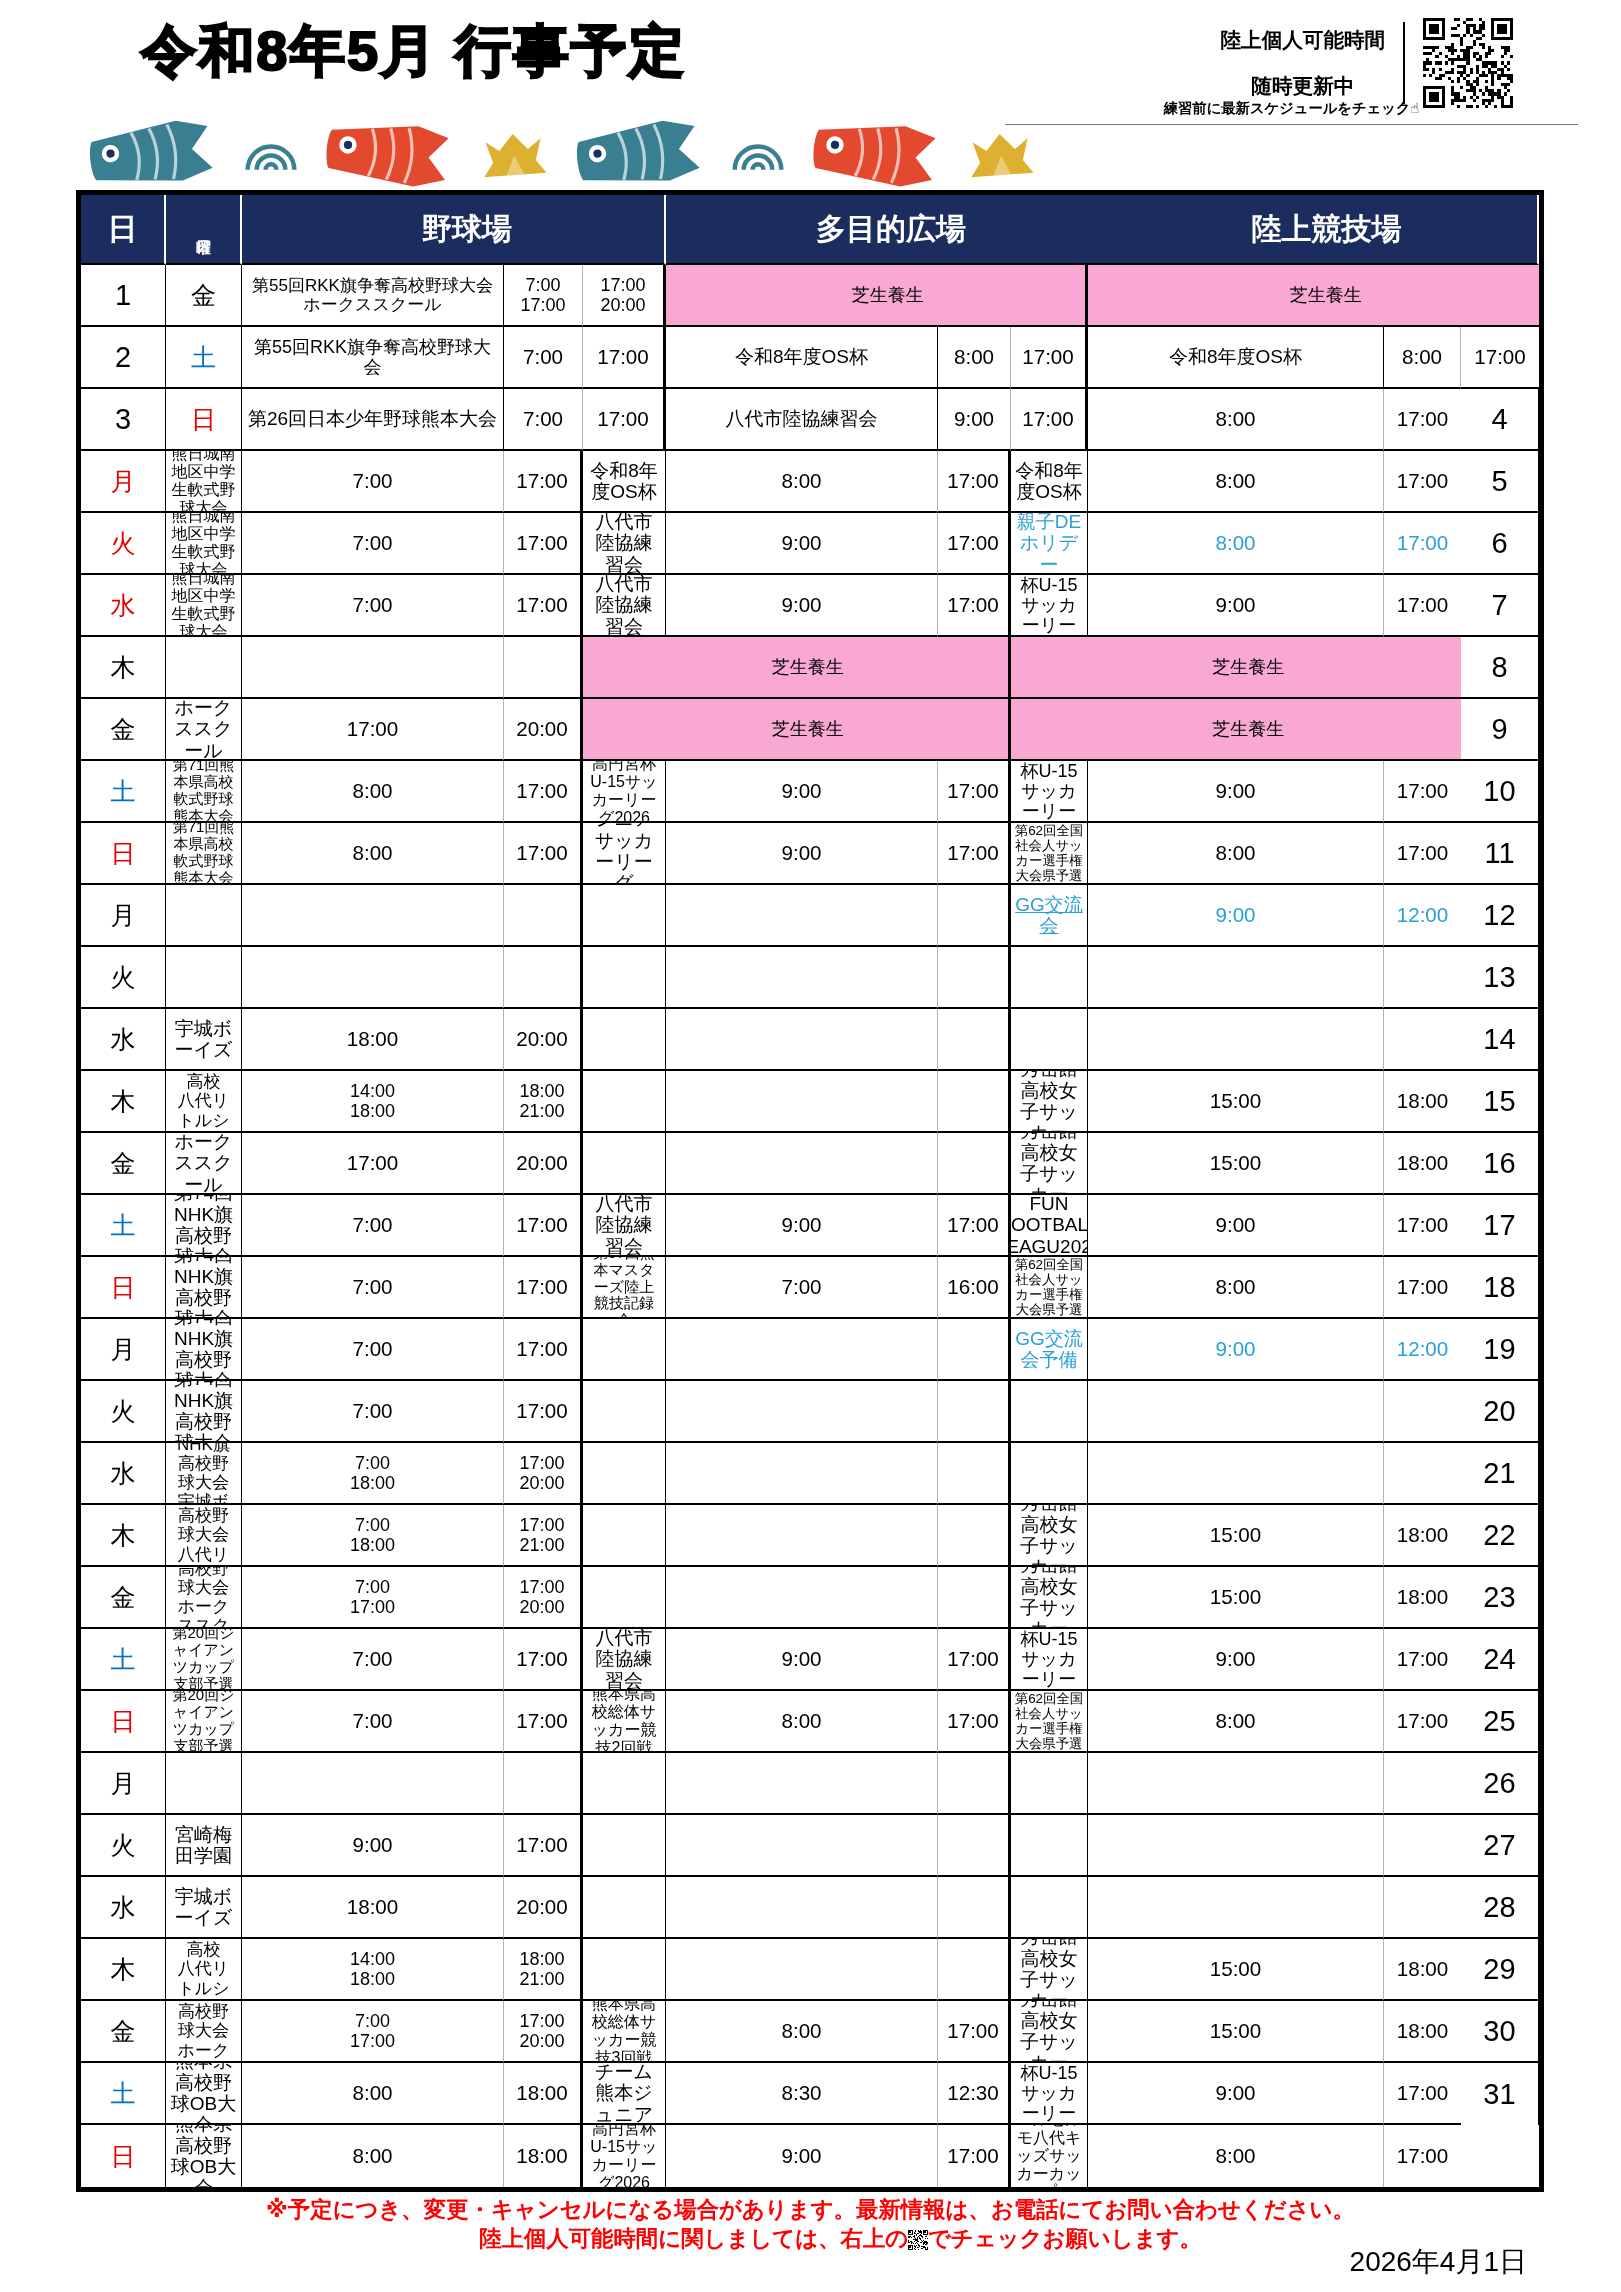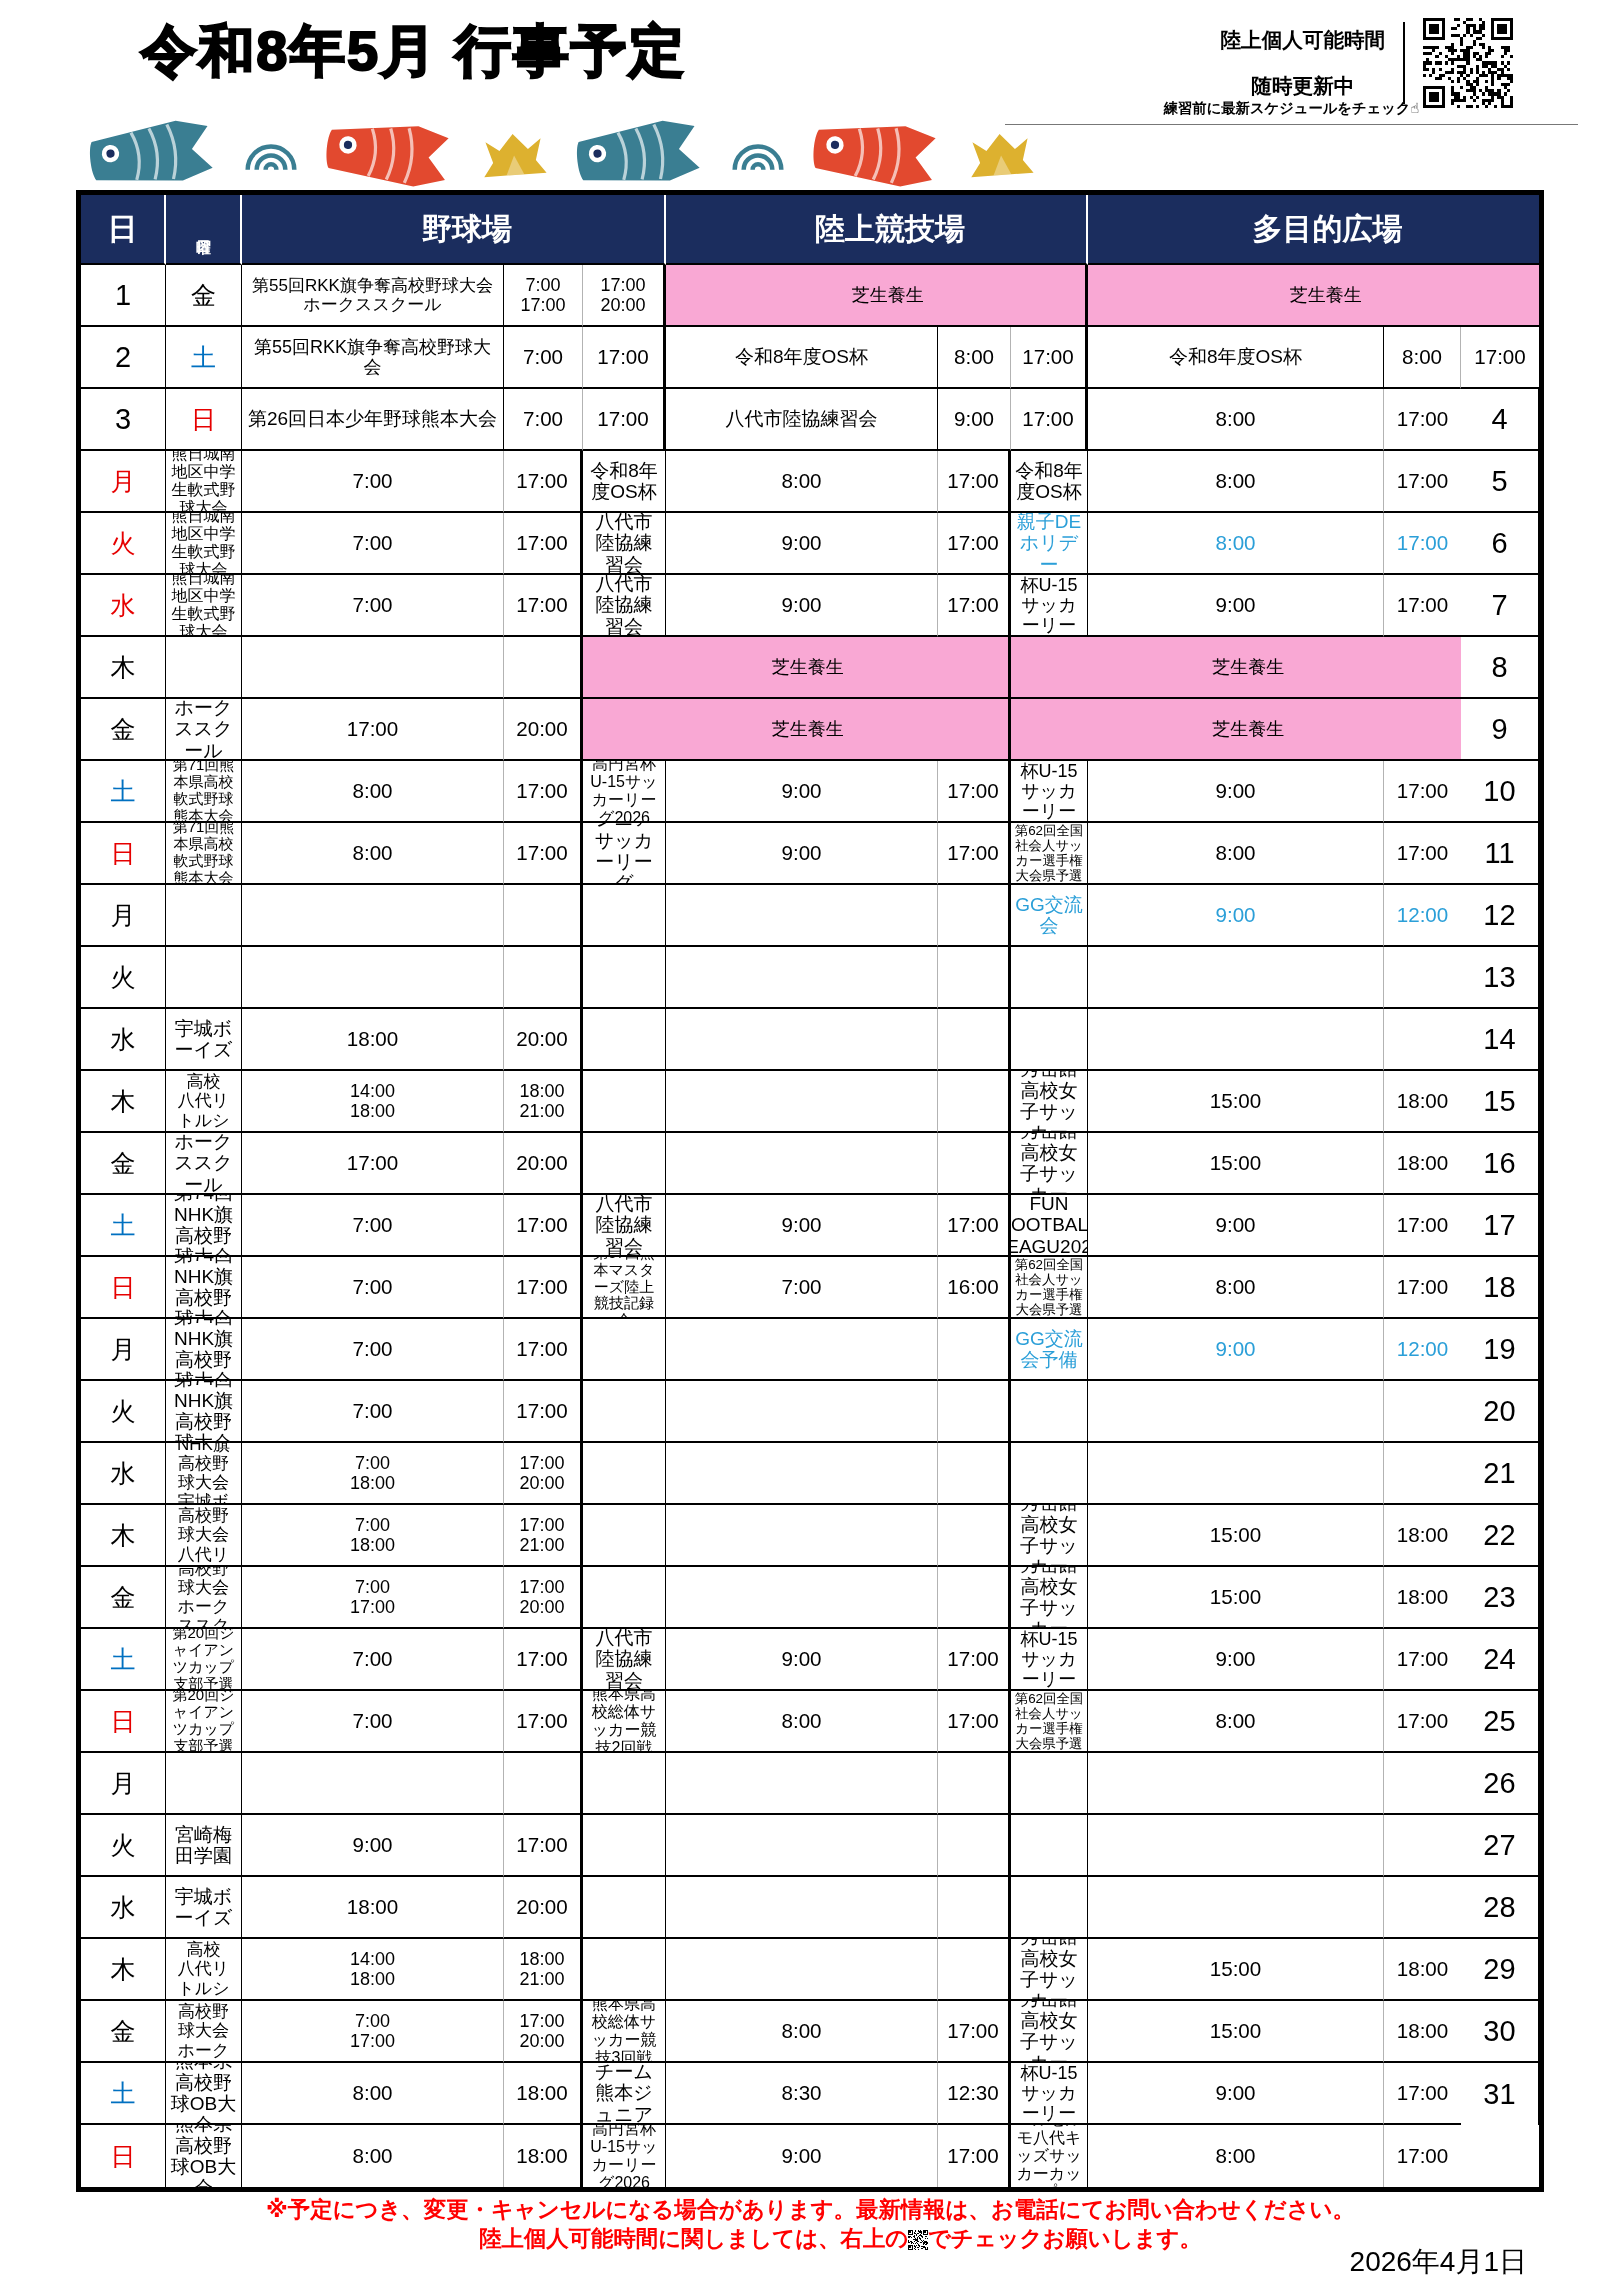--- a/index.html
+++ b/index.html
@@ -382,22 +382,22 @@
     </svg>
     <svg viewBox="0 0 74 52" width="66" height="47" style="transform: rotate(-4deg);">
       <use href="#kabuto" fill="#ddb12f"></use>
     </svg>
   </div>
 
 <div class="grid">
   <div class="cell h hw">日</div>
   <div class="cell h hw small-v">曜日</div>
   <div class="cell h hw span3">野球場</div>
+  <div class="cell h span3 br-none">多目的広場</div>
   <div class="cell h hw span3">陸上競技場</div>
-  <div class="cell h span3 br-none">多目的広場</div>
 
 <div class="cell date-cell br-thin">1</div>
     <div class="cell day-cell br-thin ">金</div>
     <div class="cell event br-thin " style="font-size: 17px;">
       <div>第55回RKK旗争奪高校野球大会</div>
       <div>ホークススクール</div>
     </div>
     <div class="cell time br-gray two">
       <div>7:00</div>
       <div>17:00</div>
@@ -629,21 +629,21 @@
       <div>17:00</div>
     </div>
     <div class="cell date-cell br-thin">11</div>
     <div class="cell day-cell br-thin ">月</div>
     <div class="cell event br-thin "></div>
     <div class="cell time br-gray "></div>
     <div class="cell time br-thick "></div>
     <div class="cell event br-thin "></div>
     <div class="cell time br-gray "></div>
     <div class="cell time br-thick "></div>
-    <div class="cell event br-thin blue" style="font-size: 19px;">
+    <div class="cell event br-thin blue" style="font-size: 19px; text-decoration: underline;">
       <div>GG交流会</div>
     </div>
     <div class="cell time br-gray blue">
       <div>9:00</div>
     </div>
     <div class="cell time br-none blue">
       <div>12:00</div>
     </div>
     <div class="cell date-cell br-thin">12</div>
     <div class="cell day-cell br-thin ">火</div>

